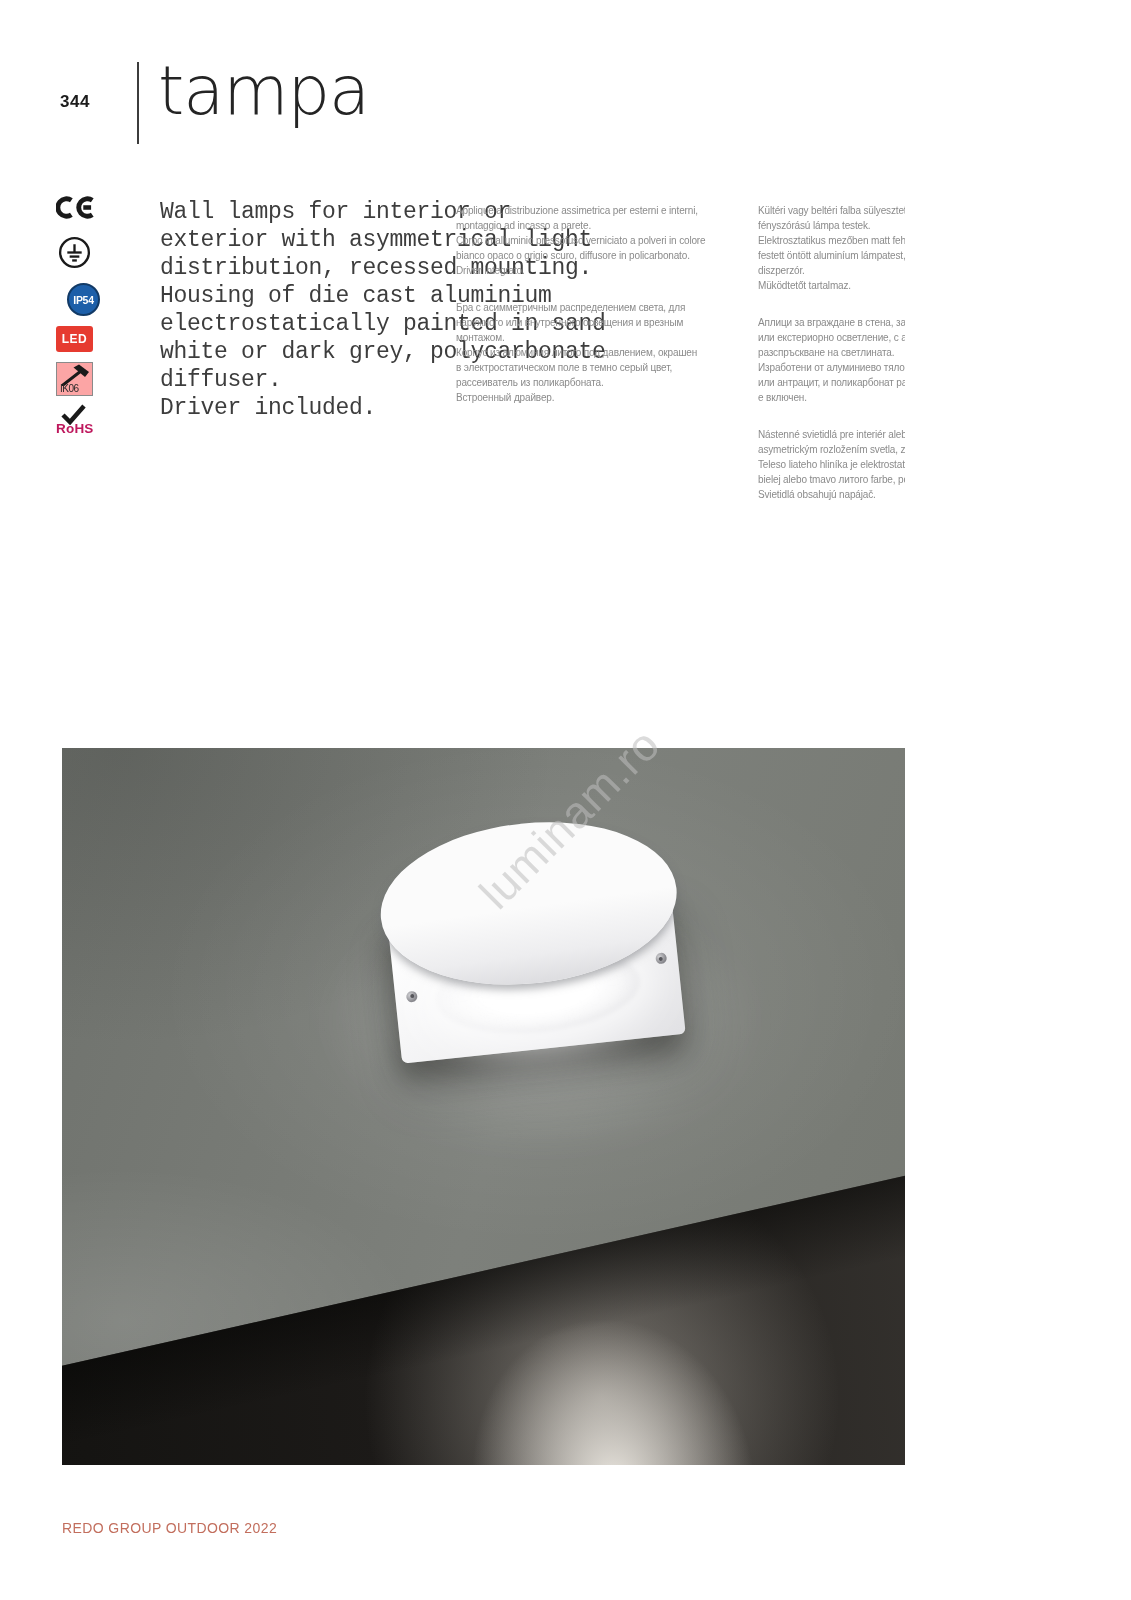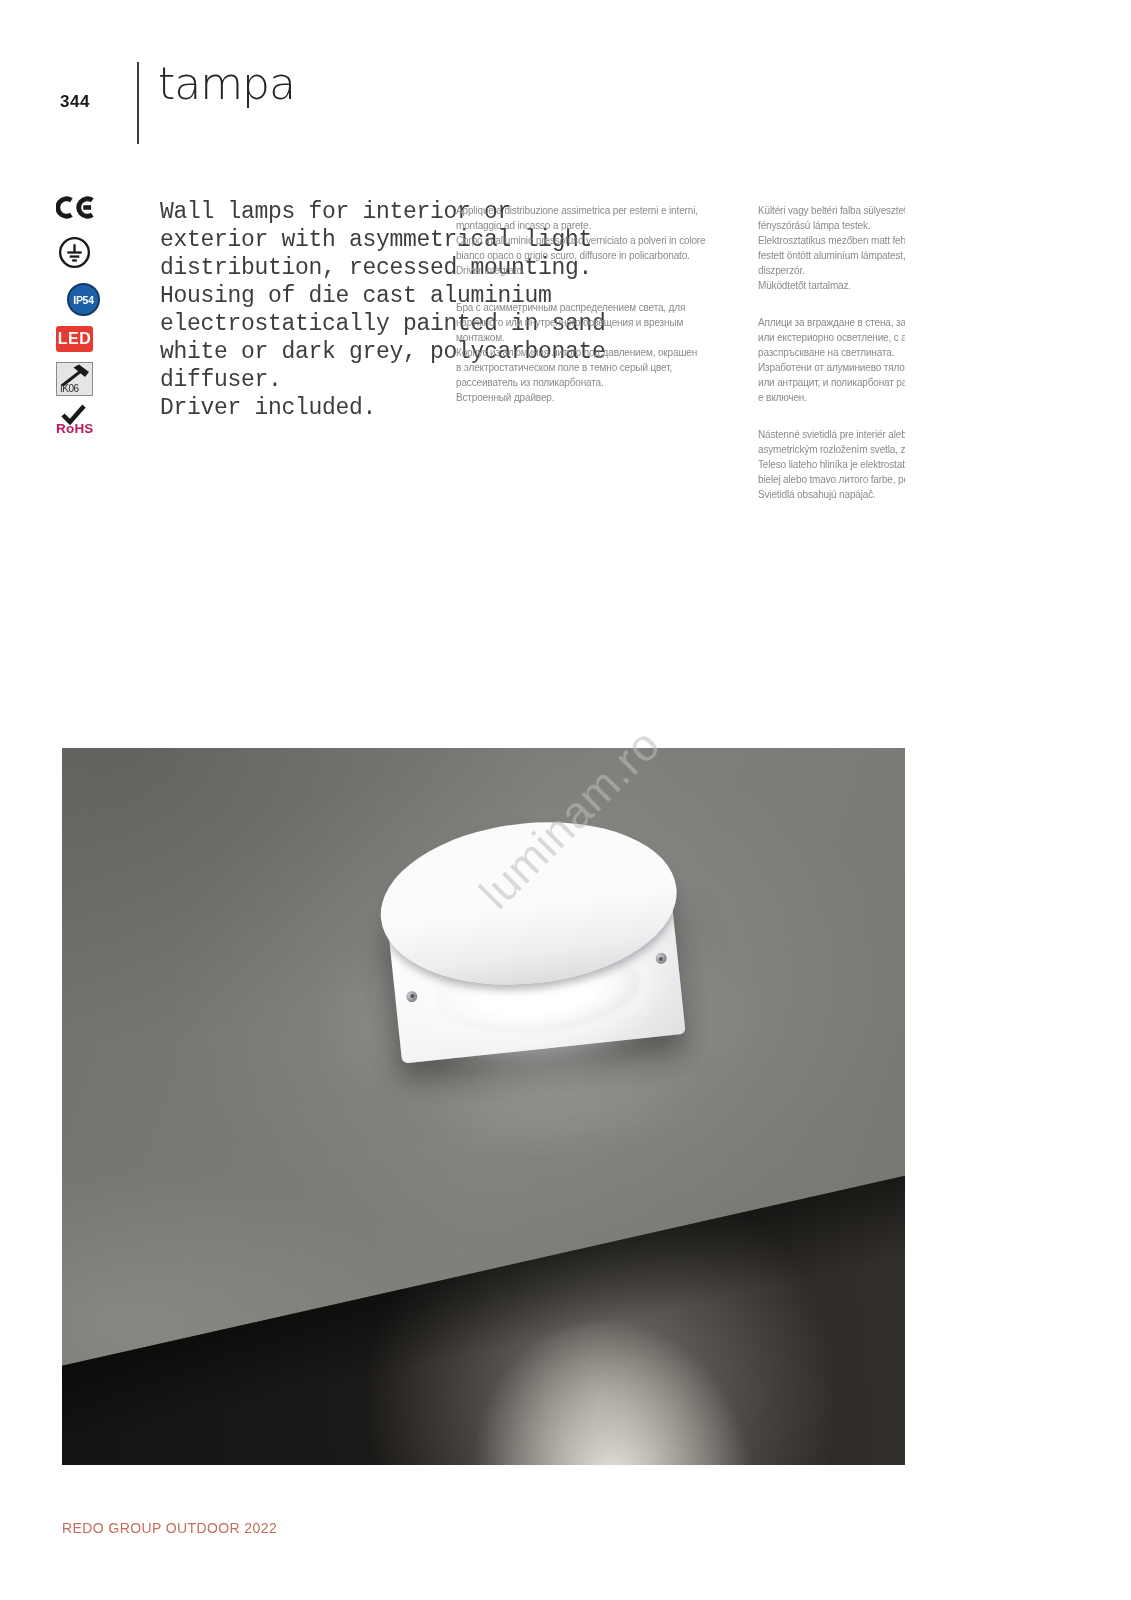--- a/index.html
+++ b/index.html
@@ -13,44 +13,44 @@
   
   .page-number {
     position: absolute; left: 60px; top: 92px;
     font-size: 17px; font-weight: bold; color: #1c1c1c; letter-spacing: 0.5px;
   }
   .header-divider {
     position: absolute; left: 137px; top: 62px; width: 2px; height: 82px;
     background: #3c3c3c;
   }
   .product-title {
-    position: absolute; left: 158px; top: 58px;
-    font-size: 44px; font-weight: 300; color: #242424; letter-spacing: -1px;
+    position: absolute; left: 158px; top: 52px;
+    font-size: 67px; font-weight: 300; color: #242424; letter-spacing: -1px;
     font-family: "DejaVu Sans", sans-serif;
   }
 
   
   .cert-col { position: absolute; left: 56px; top: 193px; width: 44px; }
   .cert { margin-bottom: 10px; position: relative; }
   .ce-mark { width: 40px; height: 29px; }
   .ground-mark { width: 33px; height: 33px; margin-left: 2px; }
   .ip54-badge {
     width: 33px; height: 33px; margin-left: 11px; border-radius: 50%;
     background: #1d5fa9; border: 2px solid #123a66;
     color: #ffffff; font-size: 10.5px; font-weight: bold;
     display: flex; align-items: center; justify-content: center; letter-spacing: -0.3px;
   }
   .led-badge {
     width: 37px; height: 26px; border-radius: 3px;
     background: #e63b30;
-    color: #ffffff; font-size: 16px; font-weight: bold;
+    color: #ffffff; font-size: 12px; font-weight: bold;
     display: flex; align-items: center; justify-content: center; letter-spacing: 0.5px;
   }
   .ik06-badge {
-    width: 37px; height: 34px; border: 1px solid #8a8a8a; background: #e5e5e5;
+    width: 37px; height: 34px; border: 1px solid #8a8a8a; background: #fca5a5;
     position: relative;
   }
   .ik06-badge svg { position: absolute; left: 2px; top: 1px; }
   .ik06-label {
     position: absolute; left: 3px; bottom: 1px;
     font-size: 10px; color: #2a2a2a; letter-spacing: -0.5px;
   }
   .rohs-badge { width: 44px; height: 30px; position: relative; }
   .rohs-badge svg { position: absolute; left: 4px; top: -3px; }
   .rohs-label {

